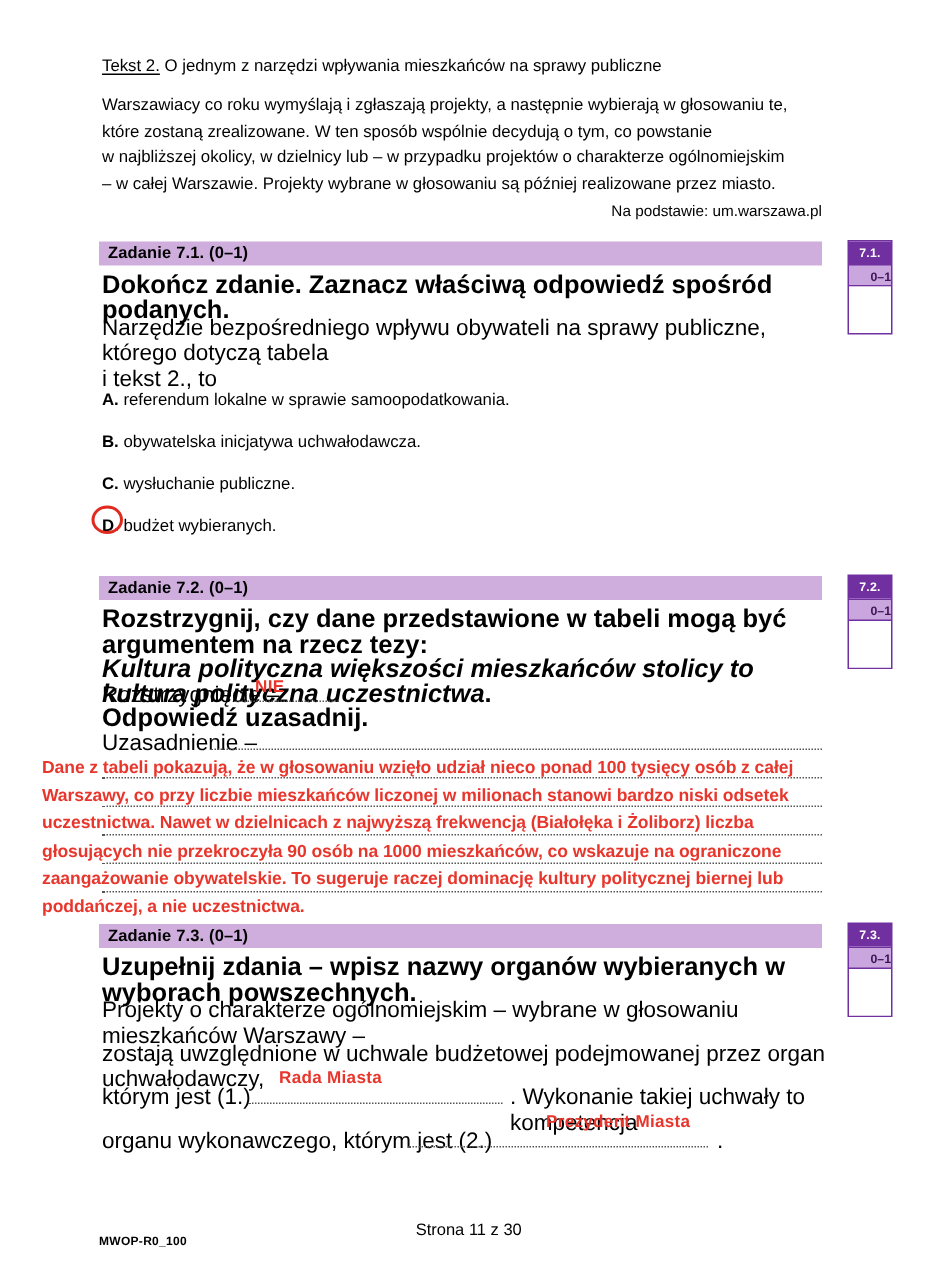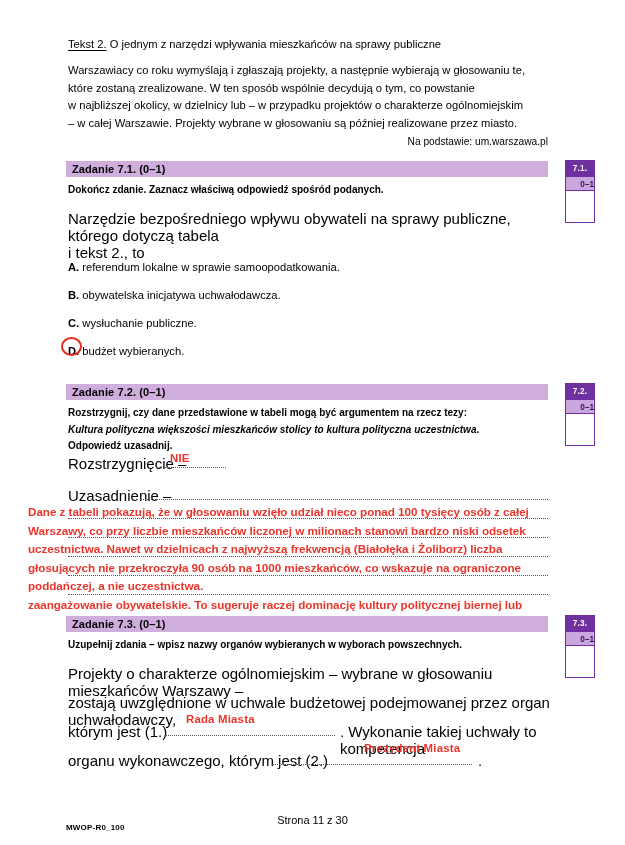--- a/index.html
+++ b/index.html
@@ -47,21 +47,21 @@
     left: 66px; width: 482px; height: 16px;
     background: #cfaede;
     font-size: 11px; font-weight: bold;
     line-height: 16px;
     padding-left: 6px;
     box-sizing: border-box;
     letter-spacing: 0.1px;
   }
   .task-instr {
     left: 68px; width: 482px;
-    font-size: 10px; font-weight: bold;
+    font-size: 17px; font-weight: bold;
     line-height: 16.5px;
   }
   .task-instr .ital { font-style: italic; }
 
   
   .score-box {
     position: absolute;
     left: 565px;
     width: 30px;
     border: 1px solid #7030a0;
@@ -215,22 +215,22 @@
   <div class="dots" style="left:68px; top:537px; width:480px;"></div>
   <div class="dots" style="left:68px; top:556px; width:480px;"></div>
   <div class="dots" style="left:68px; top:575px; width:480px;"></div>
   <div class="dots" style="left:68px; top:594px; width:480px;"></div>
 
   <div class="red-para">
     <div>Dane z tabeli pokazują, że w głosowaniu wzięło udział nieco ponad 100 tysięcy osób z całej</div>
     <div>Warszawy, co przy liczbie mieszkańców liczonej w milionach stanowi bardzo niski odsetek</div>
     <div>uczestnictwa. Nawet w dzielnicach z najwyższą frekwencją (Białołęka i Żoliborz) liczba</div>
     <div>głosujących nie przekroczyła 90 osób na 1000 mieszkańców, co wskazuje na ograniczone</div>
+    <div>zaangażowanie obywatelskie. To sugeruje raczej dominację kultury politycznej biernej lub</div>
     <div>poddańczej, a nie uczestnictwa.</div>
-    <div>zaangażowanie obywatelskie. To sugeruje raczej dominację kultury politycznej biernej lub</div>
   </div>
 
   <div class="score-box" style="top:383px;">
     <div class="score-no">7.2.</div>
     <div class="score-range">0–1</div>
     <div class="score-blank"></div>
   </div>
 
   <div class="abs task-band" style="top:616px;">Zadanie 7.3. (0–1)</div>
   <div class="abs task-instr" style="top:637px;">Uzupełnij zdania – wpisz nazwy organów wybieranych w wyborach powszechnych.</div>

